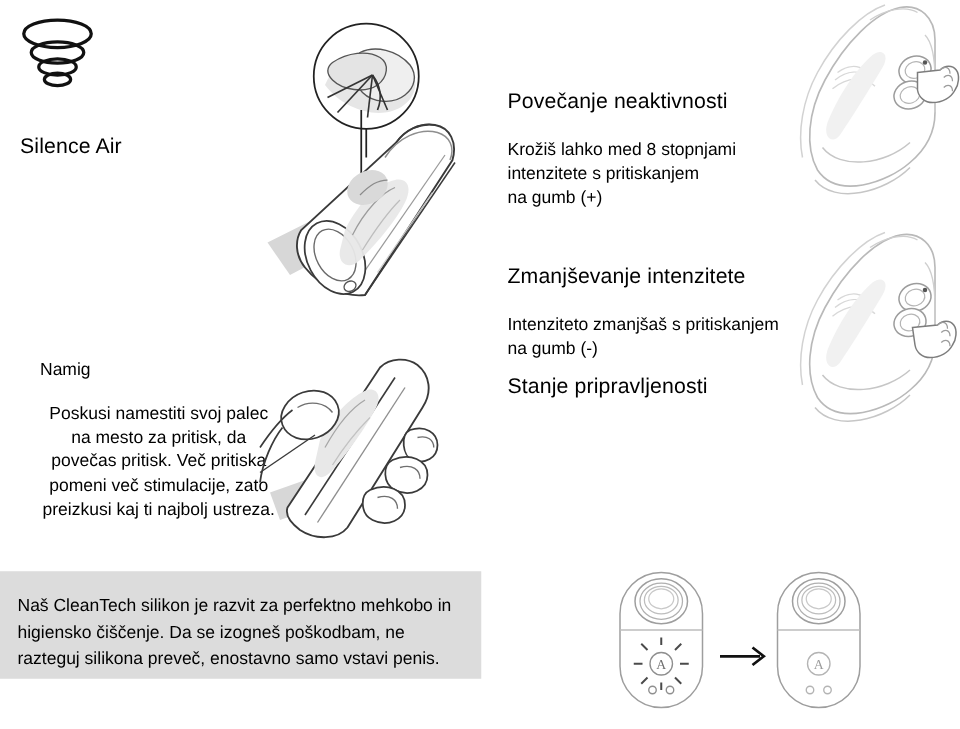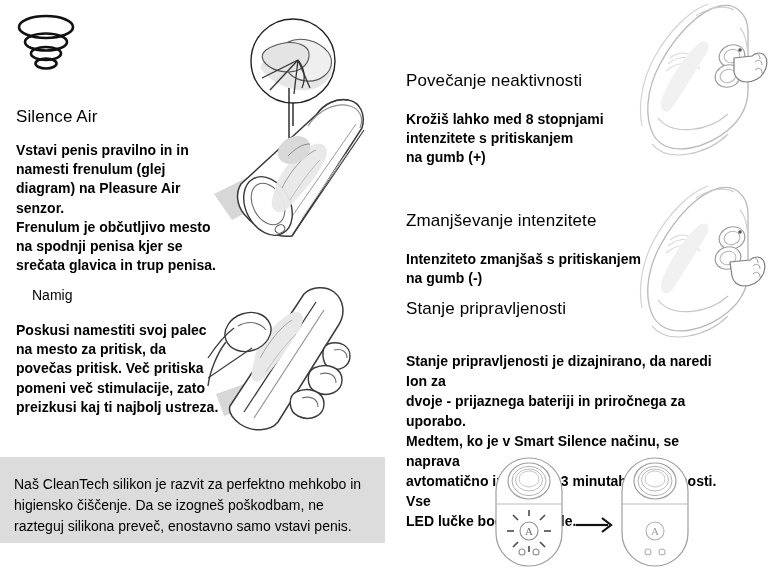--- a/index.html
+++ b/index.html
@@ -38,32 +38,32 @@
     position: absolute;
     font-size: 14px;
     font-weight: 400;
     line-height: 19px;
     color: #000;
     white-space: nowrap;
   }
   .body-text {
     position: absolute;
     font-size: 14px;
-    font-weight: 700;
+    font-weight: 400;
     line-height: 19.2px;
     color: #000;
     white-space: pre-line;
   }
 
   
   #air-icon       { position: absolute; left: 12px;  top: 12px; }
   #pleasure-air-heading { left: 16px; top: 106px; }
   #pleasure-air-body    { left: 16px; top: 141px; width: 220px; }
   #namig-heading  { left: 32px; top: 286px; }
-  #namig-body     { left: 16px; top: 321px; width: 222px; }
+  #namig-body     { left: 16px; top: 321px; width: 222px; text-align: center; }
 
   
   .illus { position: absolute; }
   #magnifier-illustration { left: 248px; top: 16px; }
   #device-main-illustration { left: 196px; top: 88px; }
   #hand-device-illustration { left: 208px; top: 286px; }
   #device-plus-illustration { left: 636px; top: -6px; }
   #device-minus-illustration { left: 636px; top: 176px; }
   #standby-illustration { left: 466px; top: 452px; }
 
@@ -106,27 +106,20 @@
     <svg width="68" height="62" viewBox="0 0 68 62">
       <ellipse cx="34" cy="15" rx="27" ry="11" fill="none" stroke="#111" stroke-width="2.6"></ellipse>
       <ellipse cx="34" cy="30" rx="21" ry="8.5" fill="none" stroke="#111" stroke-width="2.6"></ellipse>
       <ellipse cx="34" cy="41.5" rx="15" ry="6.5" fill="none" stroke="#111" stroke-width="2.6"></ellipse>
       <ellipse cx="34" cy="51.5" rx="10.5" ry="5" fill="none" stroke="#111" stroke-width="2.6"></ellipse>
     </svg>
   </div>
 
   <div id="pleasure-air-heading" class="heading">Silence Air</div>
 
-  <div id="pleasure-air-body" class="body-text">Vstavi penis pravilno in in
-namesti frenulum (glej
-diagram) na Pleasure Air
-senzor.
-Frenulum je občutljivo mesto
-na spodnji penisa kjer se
-srečata glavica in trup penisa.</div>
 
   <div id="namig-heading" class="subheading">Namig</div>
 
   <div id="namig-body" class="body-text">Poskusi namestiti svoj palec
 na mesto za pritisk, da
 povečas pritisk. Več pritiska
 pomeni več stimulacije, zato
 preizkusi kaj ti najbolj ustreza.</div>
 
   <div id="magnifier-illustration" class="illus">
@@ -225,25 +218,20 @@
   <div id="increase-heading" class="heading">Povečanje neaktivnosti</div>
   <div id="increase-body" class="body-text">Krožiš lahko med 8 stopnjami
 intenzitete s pritiskanjem
 na gumb (+)</div>
 
   <div id="decrease-heading" class="heading">Zmanjševanje intenzitete</div>
   <div id="decrease-body" class="body-text">Intenziteto zmanjšaš s pritiskanjem
 na gumb (-)</div>
 
   <div id="standby-heading" class="heading">Stanje pripravljenosti</div>
-  <div id="standby-body" class="body-text">Stanje pripravljenosti je dizajnirano, da naredi Ion za
-dvoje - prijaznega bateriji in priročnega za uporabo.
-Medtem, ko je v Smart Silence načinu, se naprava
-avtomatično izklopi po 3 minutah neaktivnosti. Vse
-LED lučke bodo ugasnile.</div>
 
   <div id="device-plus-illustration" class="illus">
     <svg width="132" height="185" viewBox="0 0 132 185">
 
       <path d="M6 132 C2 112 6 86 18 64 C32 38 54 16 72 10" fill="none" stroke="#d2d2d2" stroke-width="1.2"></path>
 
       <path d="M18 142 C8 124 10 96 24 70 C40 40 64 16 84 12
                C100 9 112 20 112 38 L112 96 C112 112 104 126 92 136
                C74 152 34 166 18 142 Z" fill="#ffffff" stroke="#b9b9b9" stroke-width="1.3"></path>
 

